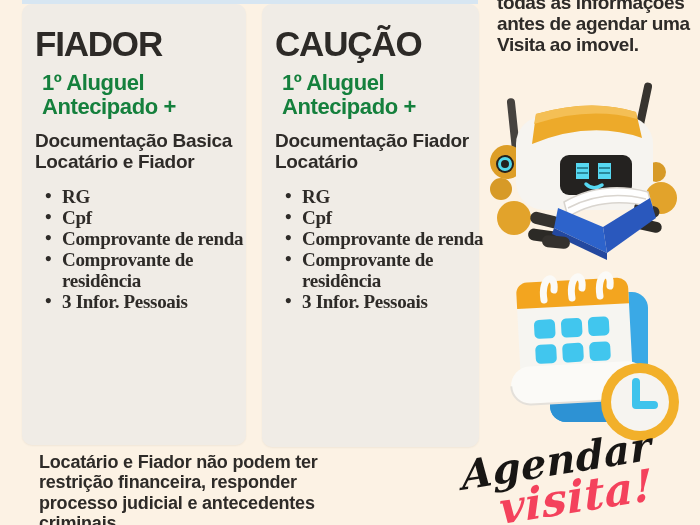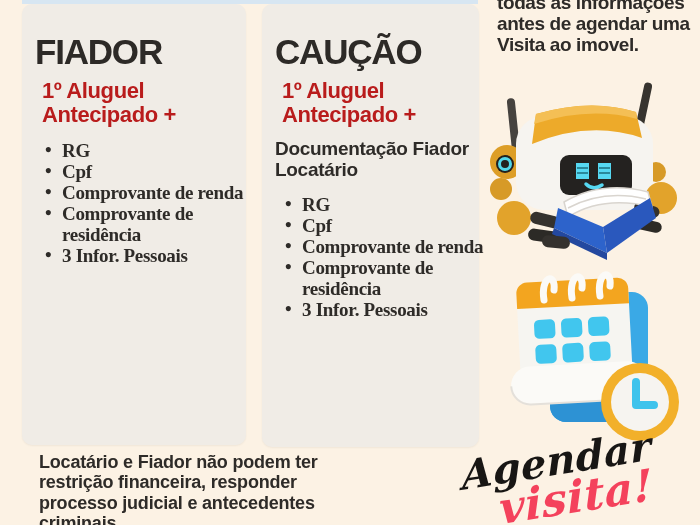--- a/index.html
+++ b/index.html
@@ -7,27 +7,27 @@
     position:relative; width:700px; height:525px; overflow:hidden;
     background:#fcf2e4; color:#2e2b28;
     font-family:"Liberation Sans", sans-serif;
   }
   .top-strip { position:absolute; left:22px; top:0; width:456px; height:4px; background:#d7e6f2; }
 
   .card {
     position:absolute; top:4px; box-sizing:border-box;
     background:#f0ece6; border-radius:10px;
     box-shadow:0 1px 2px rgba(0,0,0,0.05);
-    padding:24px 8px 0 13px;
+    padding:16px 8px 0 13px;
   }
   .card-fiador { left:22px; width:224px; height:441px; }
   .card-caucao { left:262px; width:217px; height:443px; }
 
   .card-title { margin:4px 0 0 0; font-size:35px; font-weight:800; letter-spacing:-1.2px; color:#2d2a27; }
-  .card-subtitle { margin:7px 0 0 7px; width:150px; font-size:22px; font-weight:800; line-height:1.07; letter-spacing:-0.4px; color:#b91c1c; }
+  .card-subtitle { margin:7px 0 0 7px; width:150px; font-size:22px; font-weight:800; line-height:1.07; letter-spacing:-0.4px; color:#15803d; }
   .doc-heading { margin:13px 0 0 0; width:208px; font-size:19px; font-weight:800; line-height:1.08; letter-spacing:-0.3px; }
 
   .doc-list { margin:15px 0 0 0; padding:0 0 0 10px; list-style:none; }
   .doc-item { position:relative; width:182px; padding-left:17px; font-size:19px; font-weight:800; line-height:1.1; letter-spacing:-0.3px;font-family:Liberation Serif, serif; }
   .doc-item::before { content:"\2022"; position:absolute; left:0; top:-1px; }
 
   .card-desc { letter-spacing:-0.2px; font-weight:800; }
   .card-fiador .card-desc { margin:21px 0 0 0; width:205px; font-size:19.5px; line-height:1.17; }
   .card-caucao .card-desc { margin:19px 0 0 0; width:198px; font-size:13.8px; line-height:1.17; font-weight:700; }
 
@@ -48,20 +48,21 @@
 </head>
 <body>
 
 <div class="page">
 
   <div class="top-strip"></div>
 
   <section class="card card-fiador">
     <h1 class="card-title">FIADOR</h1>
     <h2 class="card-subtitle">1º Aluguel Antecipado +</h2>
+    <h3 class="doc-heading">Documentação Basica Locatário e Fiador</h3>
     <ul class="doc-list">
         <li class="doc-item">RG</li>
         <li class="doc-item">Cpf</li>
         <li class="doc-item">Comprovante de renda</li>
         <li class="doc-item">Comprovante de residência</li>
         <li class="doc-item">3 Infor. Pessoais</li>
       </ul>
   </section>
 
   <section class="card card-caucao">

